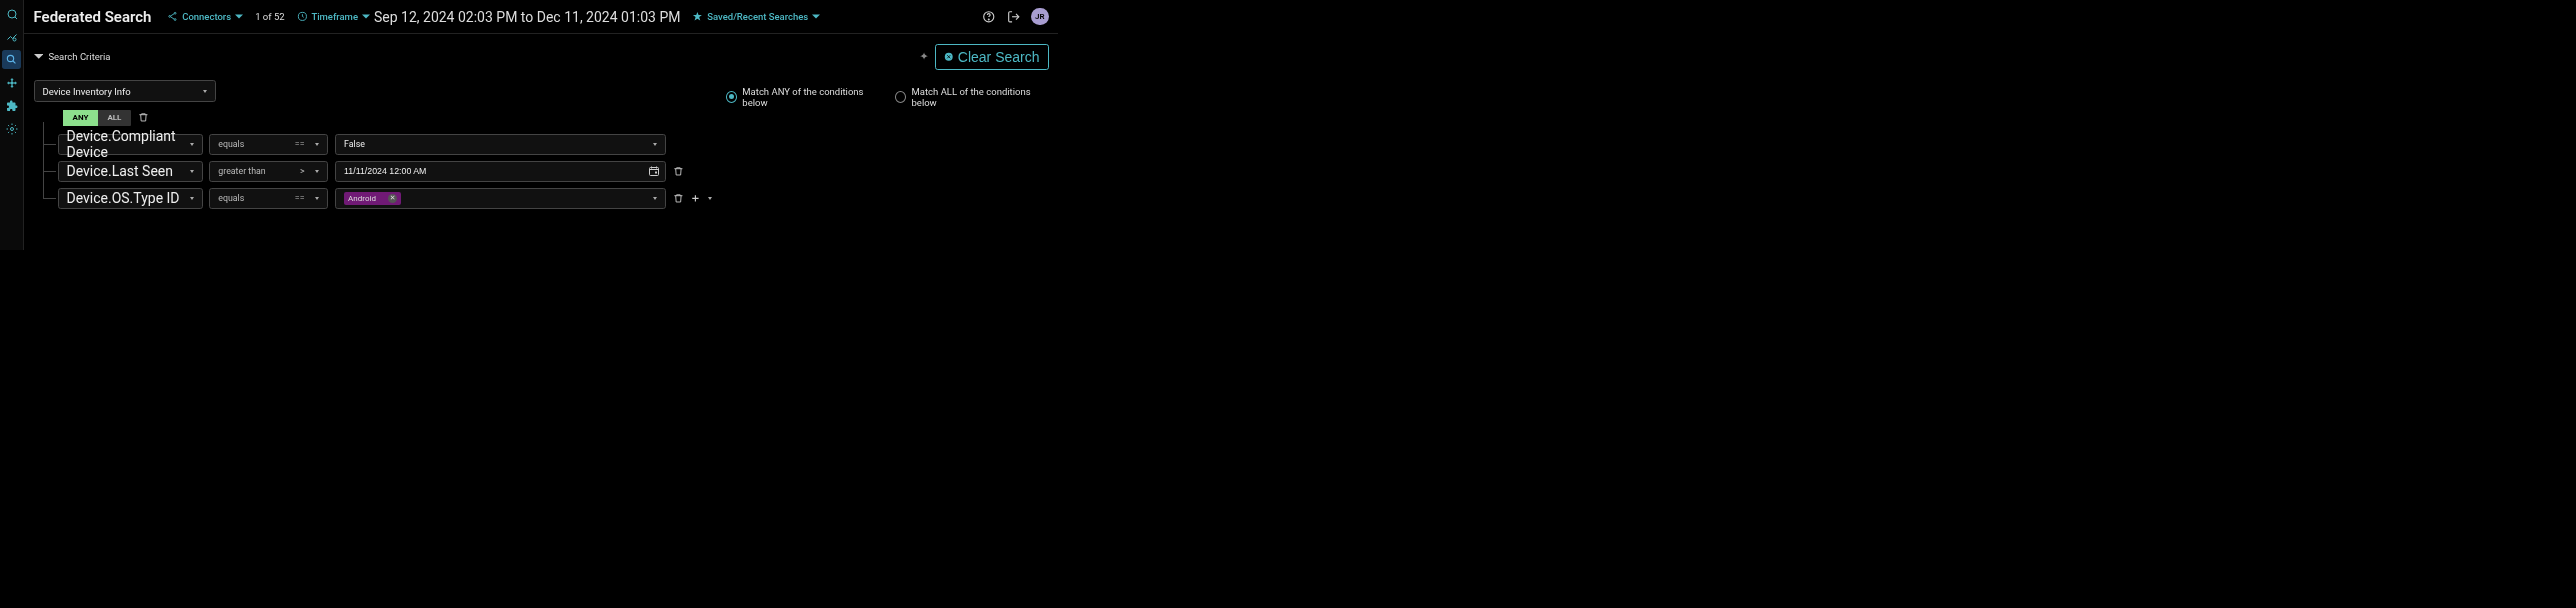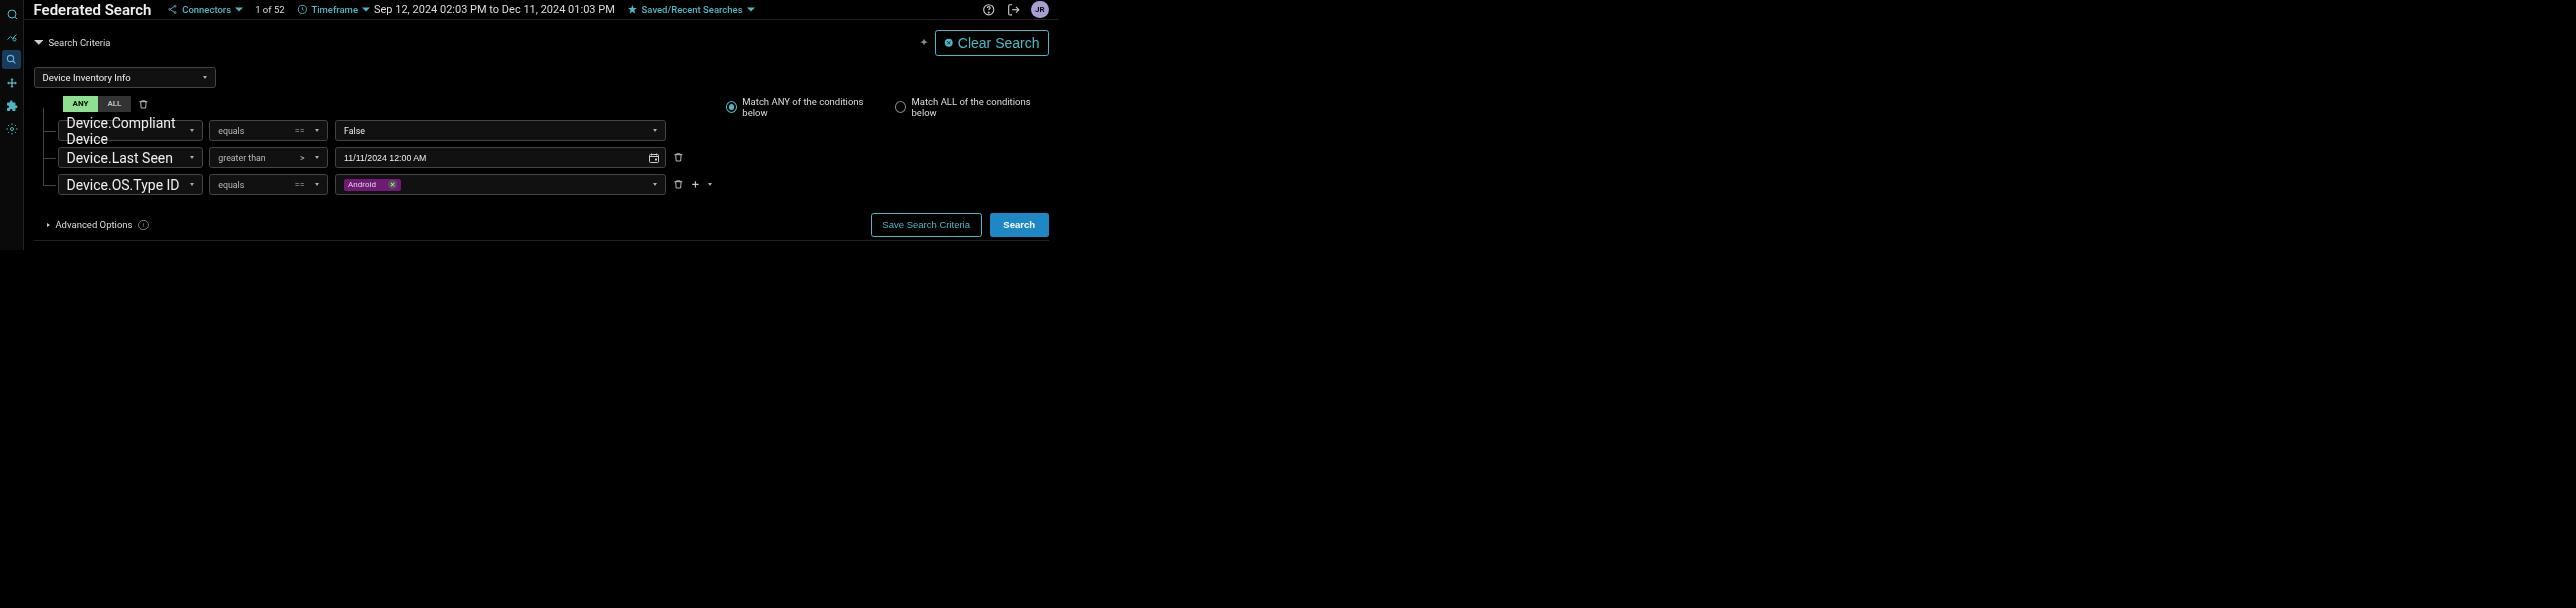--- a/index.html
+++ b/index.html
@@ -76,21 +76,21 @@
       display: flex;
       align-items: center;
       gap: 4px;
     }
     .timeframe-label {
       color: #4db8c4;
       font-weight: 500;
     }
     .timeframe-range {
       color: #ddd;
-      font-size: 11px;
+      font-size: 14px;
     }
     .topbar-spacer {
       flex: 1;
     }
     .topbar-right {
       display: flex;
       align-items: center;
       gap: 10.8px;
     }
     .icon-btn {
@@ -160,21 +160,20 @@
     }
     .criteria-left {
       flex-shrink: 0;
     }
     .criteria-match {
       margin-left: auto;
       display: flex;
       align-items: center;
       gap: 13.5px;
       padding-top: 5.4px;
-      margin-top: 24px;
     }
     .dropdown-box {
       background: #111;
       border: 0.7px solid #444;
       border-radius: 2.7px;
       padding: 5.4px 8px;
       display: flex;
       align-items: center;
       justify-content: space-between;
       color: #eee;
@@ -653,26 +652,15 @@
           <div class="radio checked"></div>
           <span>Match ANY of the conditions below</span>
         </div>
         <div class="radio-group">
           <div class="radio"></div>
           <span>Match ALL of the conditions below</span>
         </div>
       </div>
     </div>
 
-    <div class="adv-row">
-      <div class="adv-left">
-        <div class="chevron-right"></div>
-        <span>Advanced Options</span>
-        <span class="info-circle">i</span>
-      </div>
-      <div class="adv-right">
-        <button class="save-btn">Save Search Criteria</button>
-        <button class="search-btn">Search</button>
-      </div>
-    </div>
   </div>
 </div>
 
 
 </body></html>

